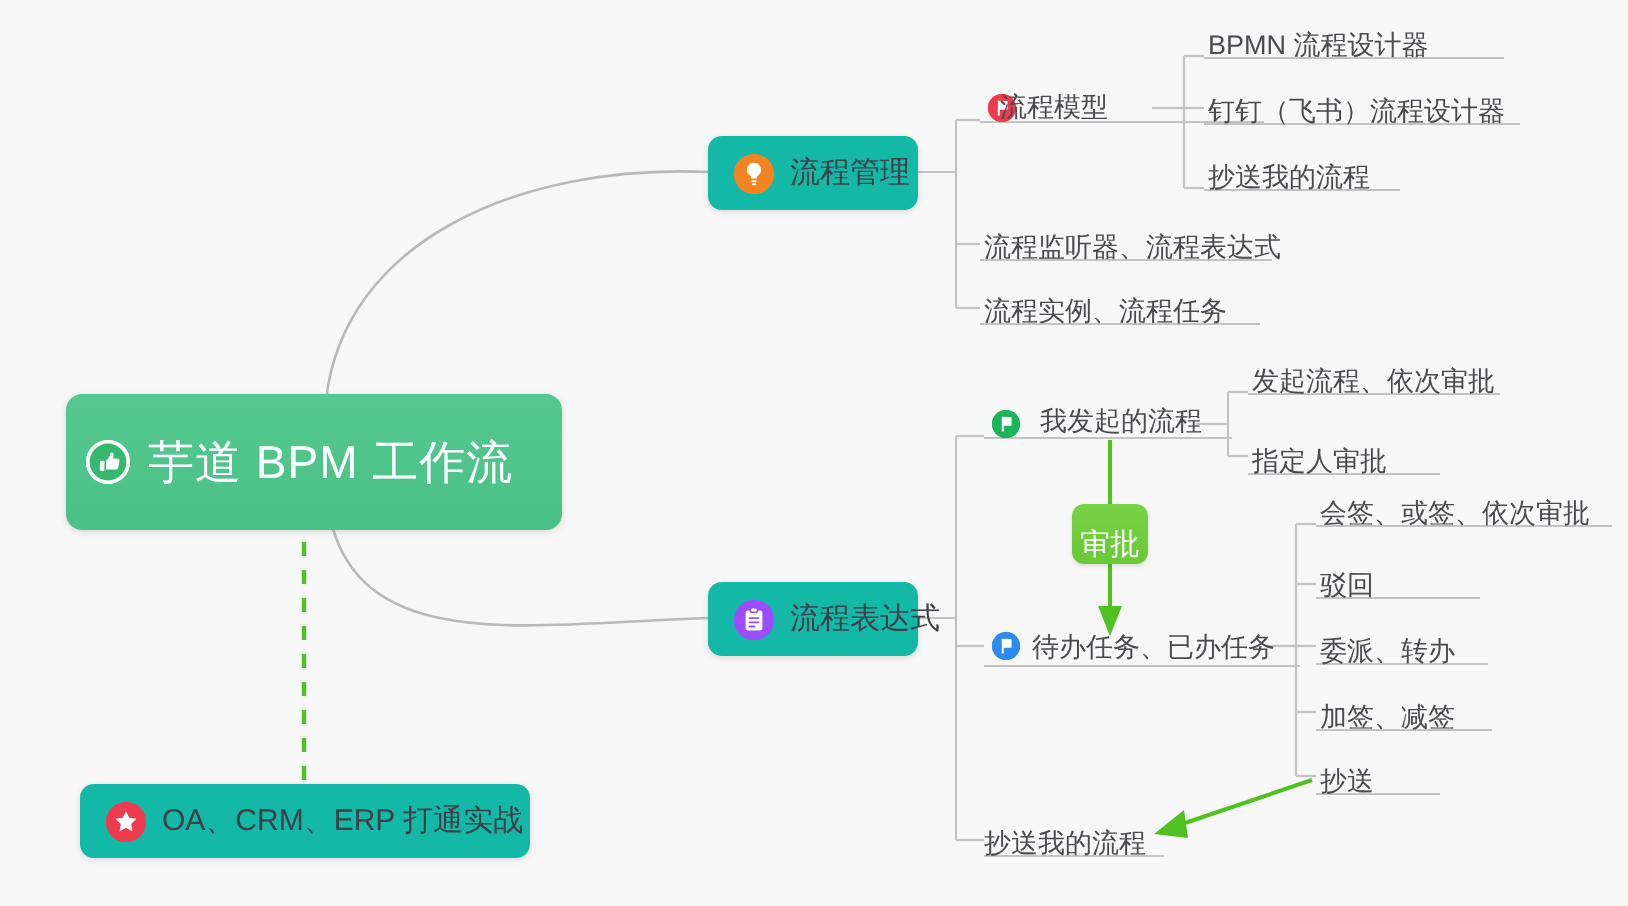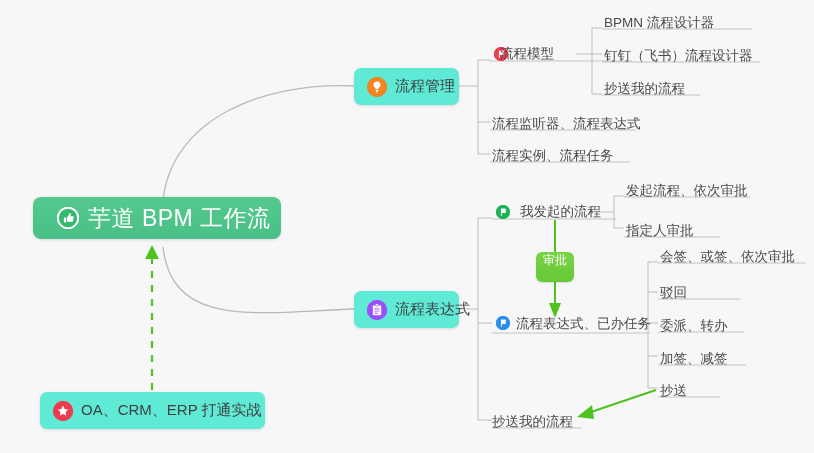--- a/index.html
+++ b/index.html
@@ -10,42 +10,42 @@
     overflow:hidden;
     position:relative;
   }
   #canvas{position:absolute;left:0;top:0;width:814px;height:453px;}
   svg.edges{position:absolute;left:0;top:0;width:814px;height:453px;pointer-events:none;}
 
   
   .root-node{
     position:absolute;
     left:33px;top:197px;
-    width:248px;height:42px;
+    width:248px;height:68px;
     background:#4cc38a;
     background:linear-gradient(180deg,#55c98f 0%,#49c087 100%);
     border-radius:8px;
     box-shadow:0 1px 3px rgba(0,0,0,.13);
     display:flex;align-items:center;
-    padding:0 24px;
+    padding:0 10px;
     box-sizing:border-box;
     z-index:6;
   }
   .root-node .label{
     color:#ffffff;
     font-size:23px;
     letter-spacing:.5px;
     white-space:nowrap;
     margin-left:9px;
   }
 
   
   .pill{
     position:absolute;
-    background:#5eead4;
+    background:#14b8a6;
     border-radius:7px;
     box-shadow:0 1px 3px rgba(0,0,0,.12);
     display:flex;align-items:center;
     padding:0 13px;
     box-sizing:border-box;
     height:37px;
     z-index:6;
   }
   .pill .label{
     font-size:15px;color:#3f3f46;white-space:nowrap;margin-left:8px;
@@ -54,22 +54,22 @@
   #node-approval{left:354px;top:291px;width:105px;}
   #node-oa{left:40px;top:392px;width:225px;height:37px;text-align:center;}
   #node-oa .label{font-size:15px;}
 
   
   .tag{
     position:absolute;
     background:#6fce3d;
     background:linear-gradient(180deg,#79d247 0%,#68c936 100%);
     border-radius:6px;
-    color:#fff;font-size:12px;
-    display:flex;align-items:flex-start;justify-content:center;
+    color:#fff;font-size:15px;
+    display:flex;align-items:flex-end;justify-content:center;
     box-shadow:0 1px 2px rgba(0,0,0,.12);
     z-index:7;
     font-family:Liberation Serif, serif;
   }
   #tag-approve{left:536px;top:252px;width:38px;height:30px;}
 
   
   .leaf{
     position:absolute;
     font-size:13.5px;
@@ -256,21 +256,21 @@
   <div class="tag" id="tag-approve">
     <span>审批</span>
   </div>
 
   <span class="b-flag f-blue" style="left:496px;top:316px;">
     <svg width="14" height="14" viewBox="0 0 14 14">
       <circle cx="7" cy="7" r="7" fill="#2b8cf0"></circle>
       <path d="M4.9 3.4v7.3h1.0V7.9h3.4c.3 0 .5-.2.5-.5V4.0c0-.3-.2-.5-.5-.5z" fill="#fff"></path>
     </svg>
   </span>
-  <div class="leaf" style="left:516px;top:317px;">流程表达式、已办任务</div>
+  <div class="leaf" style="left:516px;top:317px;">待办任务、已办任务</div>
 
   <div class="leaf" style="left:660px;top:250px;">会签、或签、依次审批</div>
   <div class="leaf" style="left:660px;top:286px;">驳回</div>
   <div class="leaf" style="left:660px;top:319px;">委派、转办</div>
   <div class="leaf" style="left:660px;top:352px;">加签、减签</div>
   <div class="leaf" style="left:660px;top:384px;">抄送</div>
 
   <div class="leaf" style="left:492px;top:415px;">抄送我的流程</div>
 
 </div>

